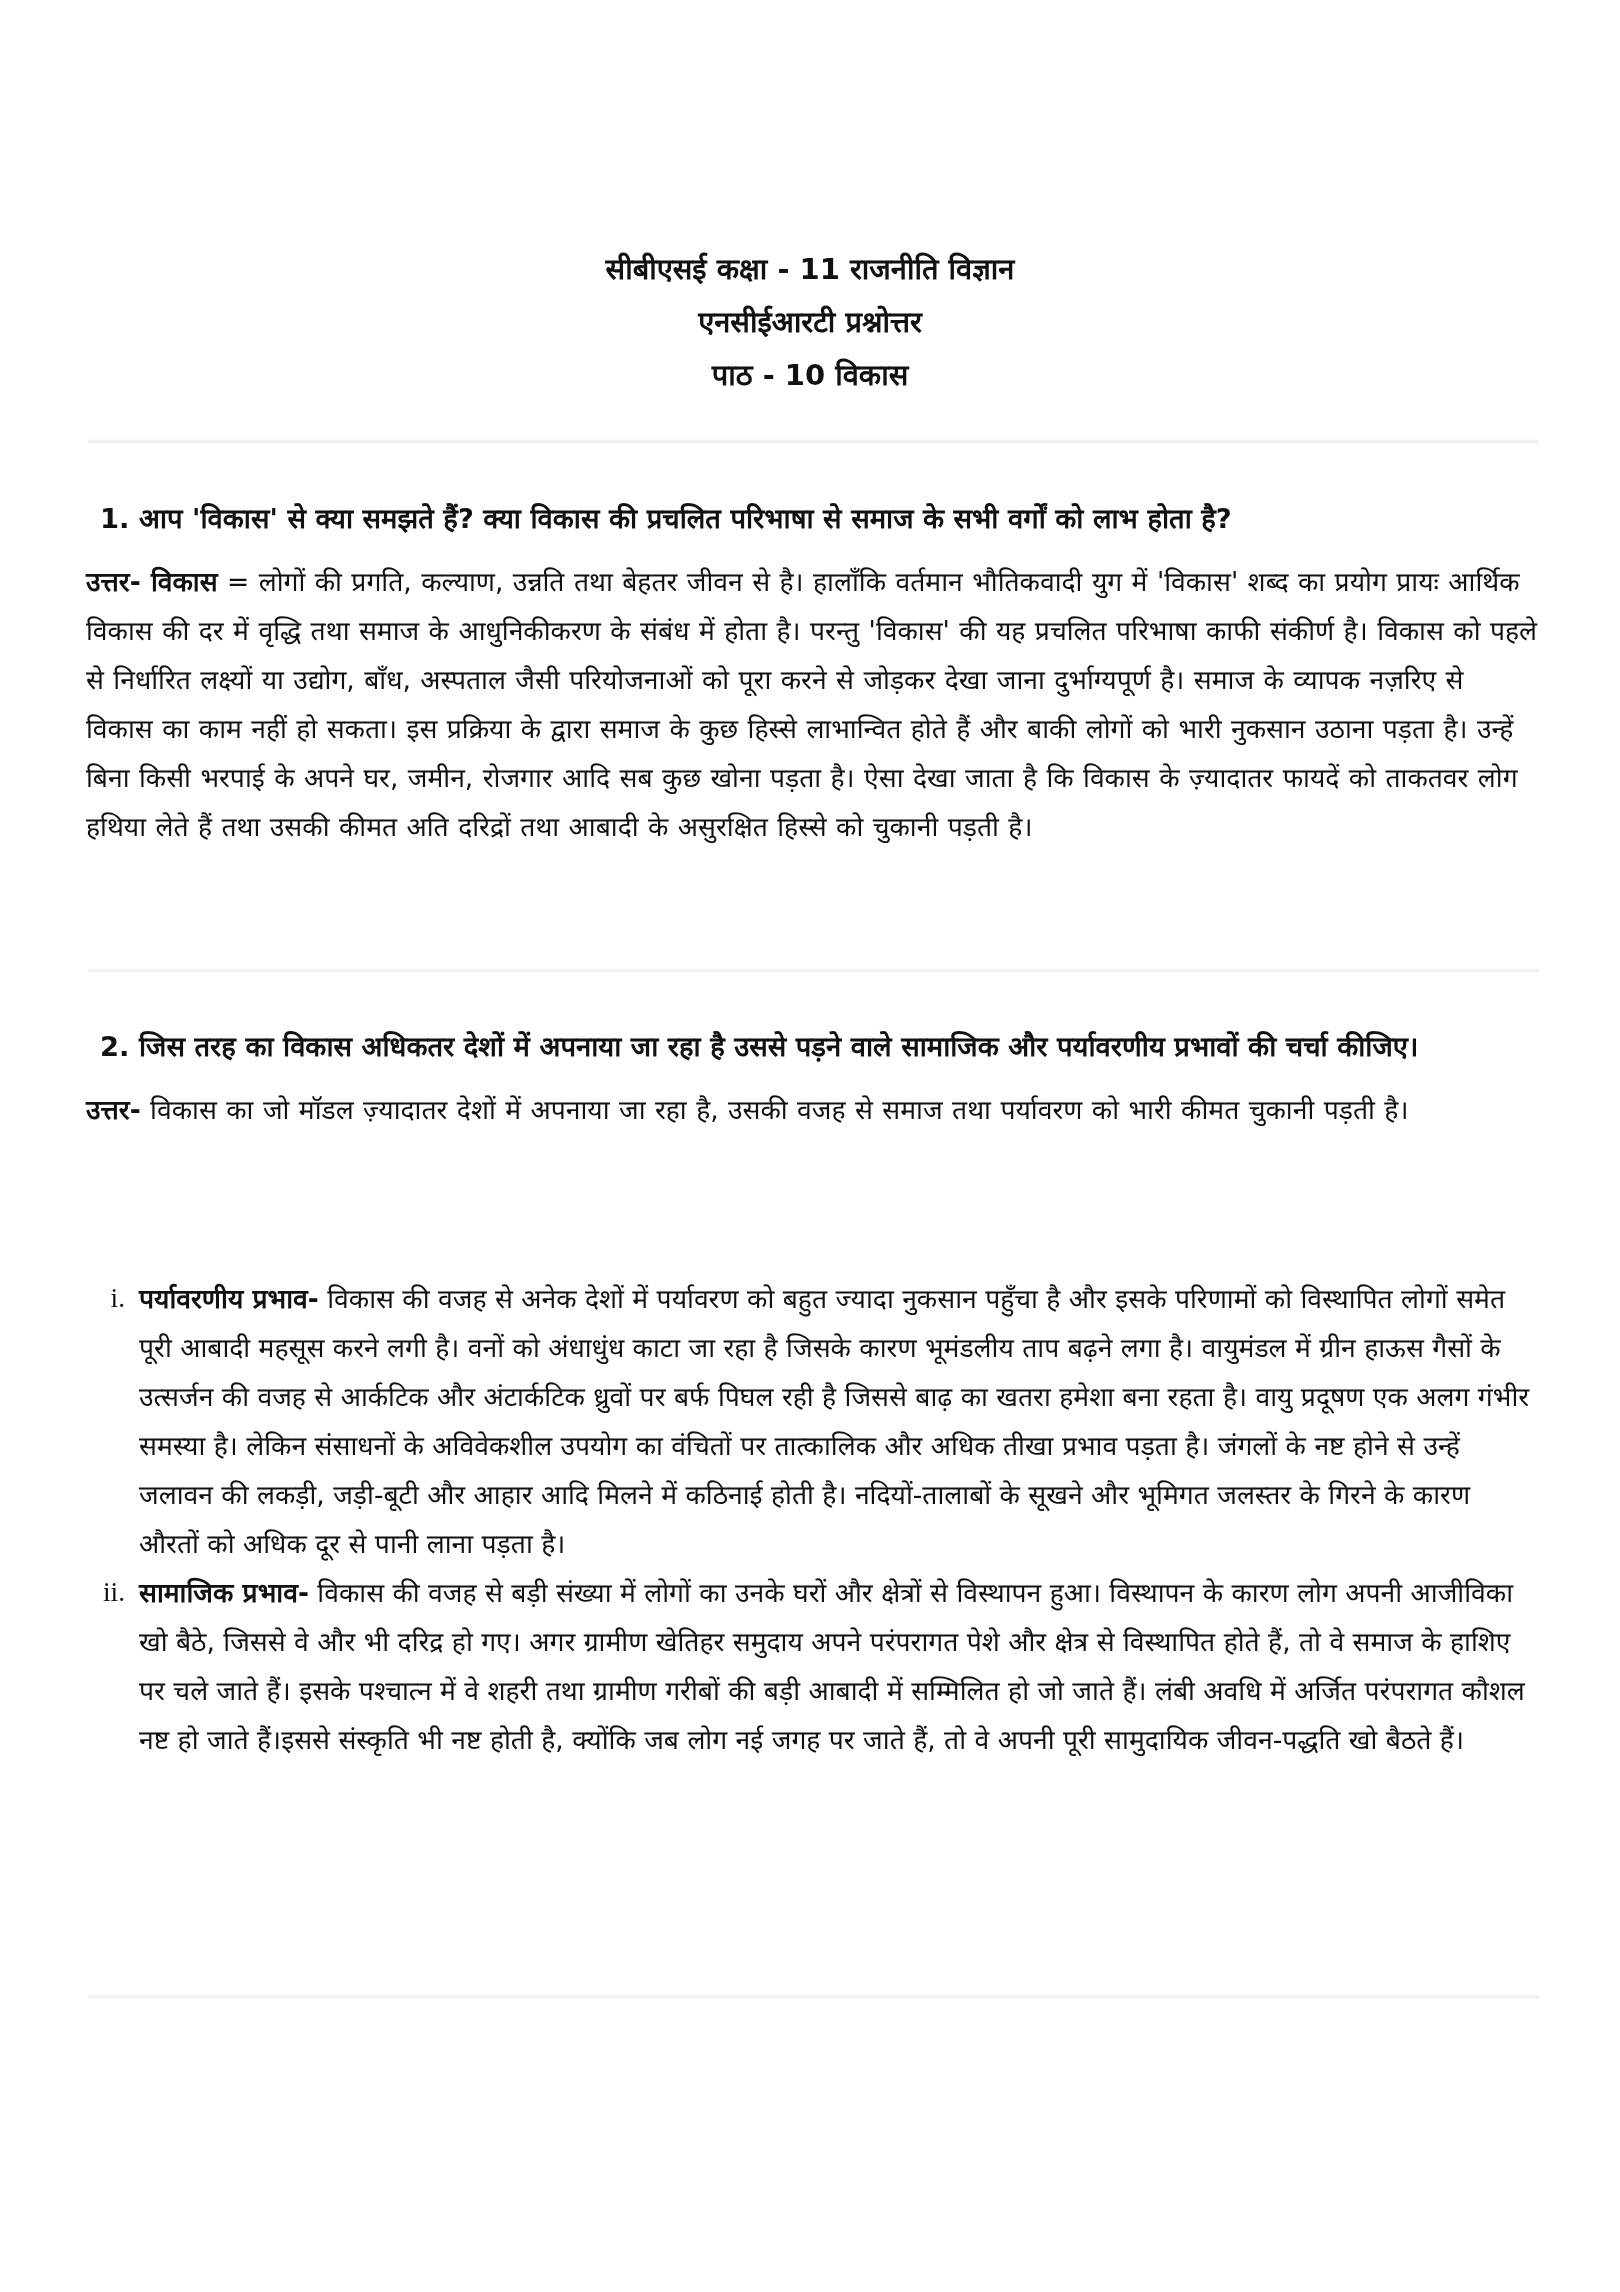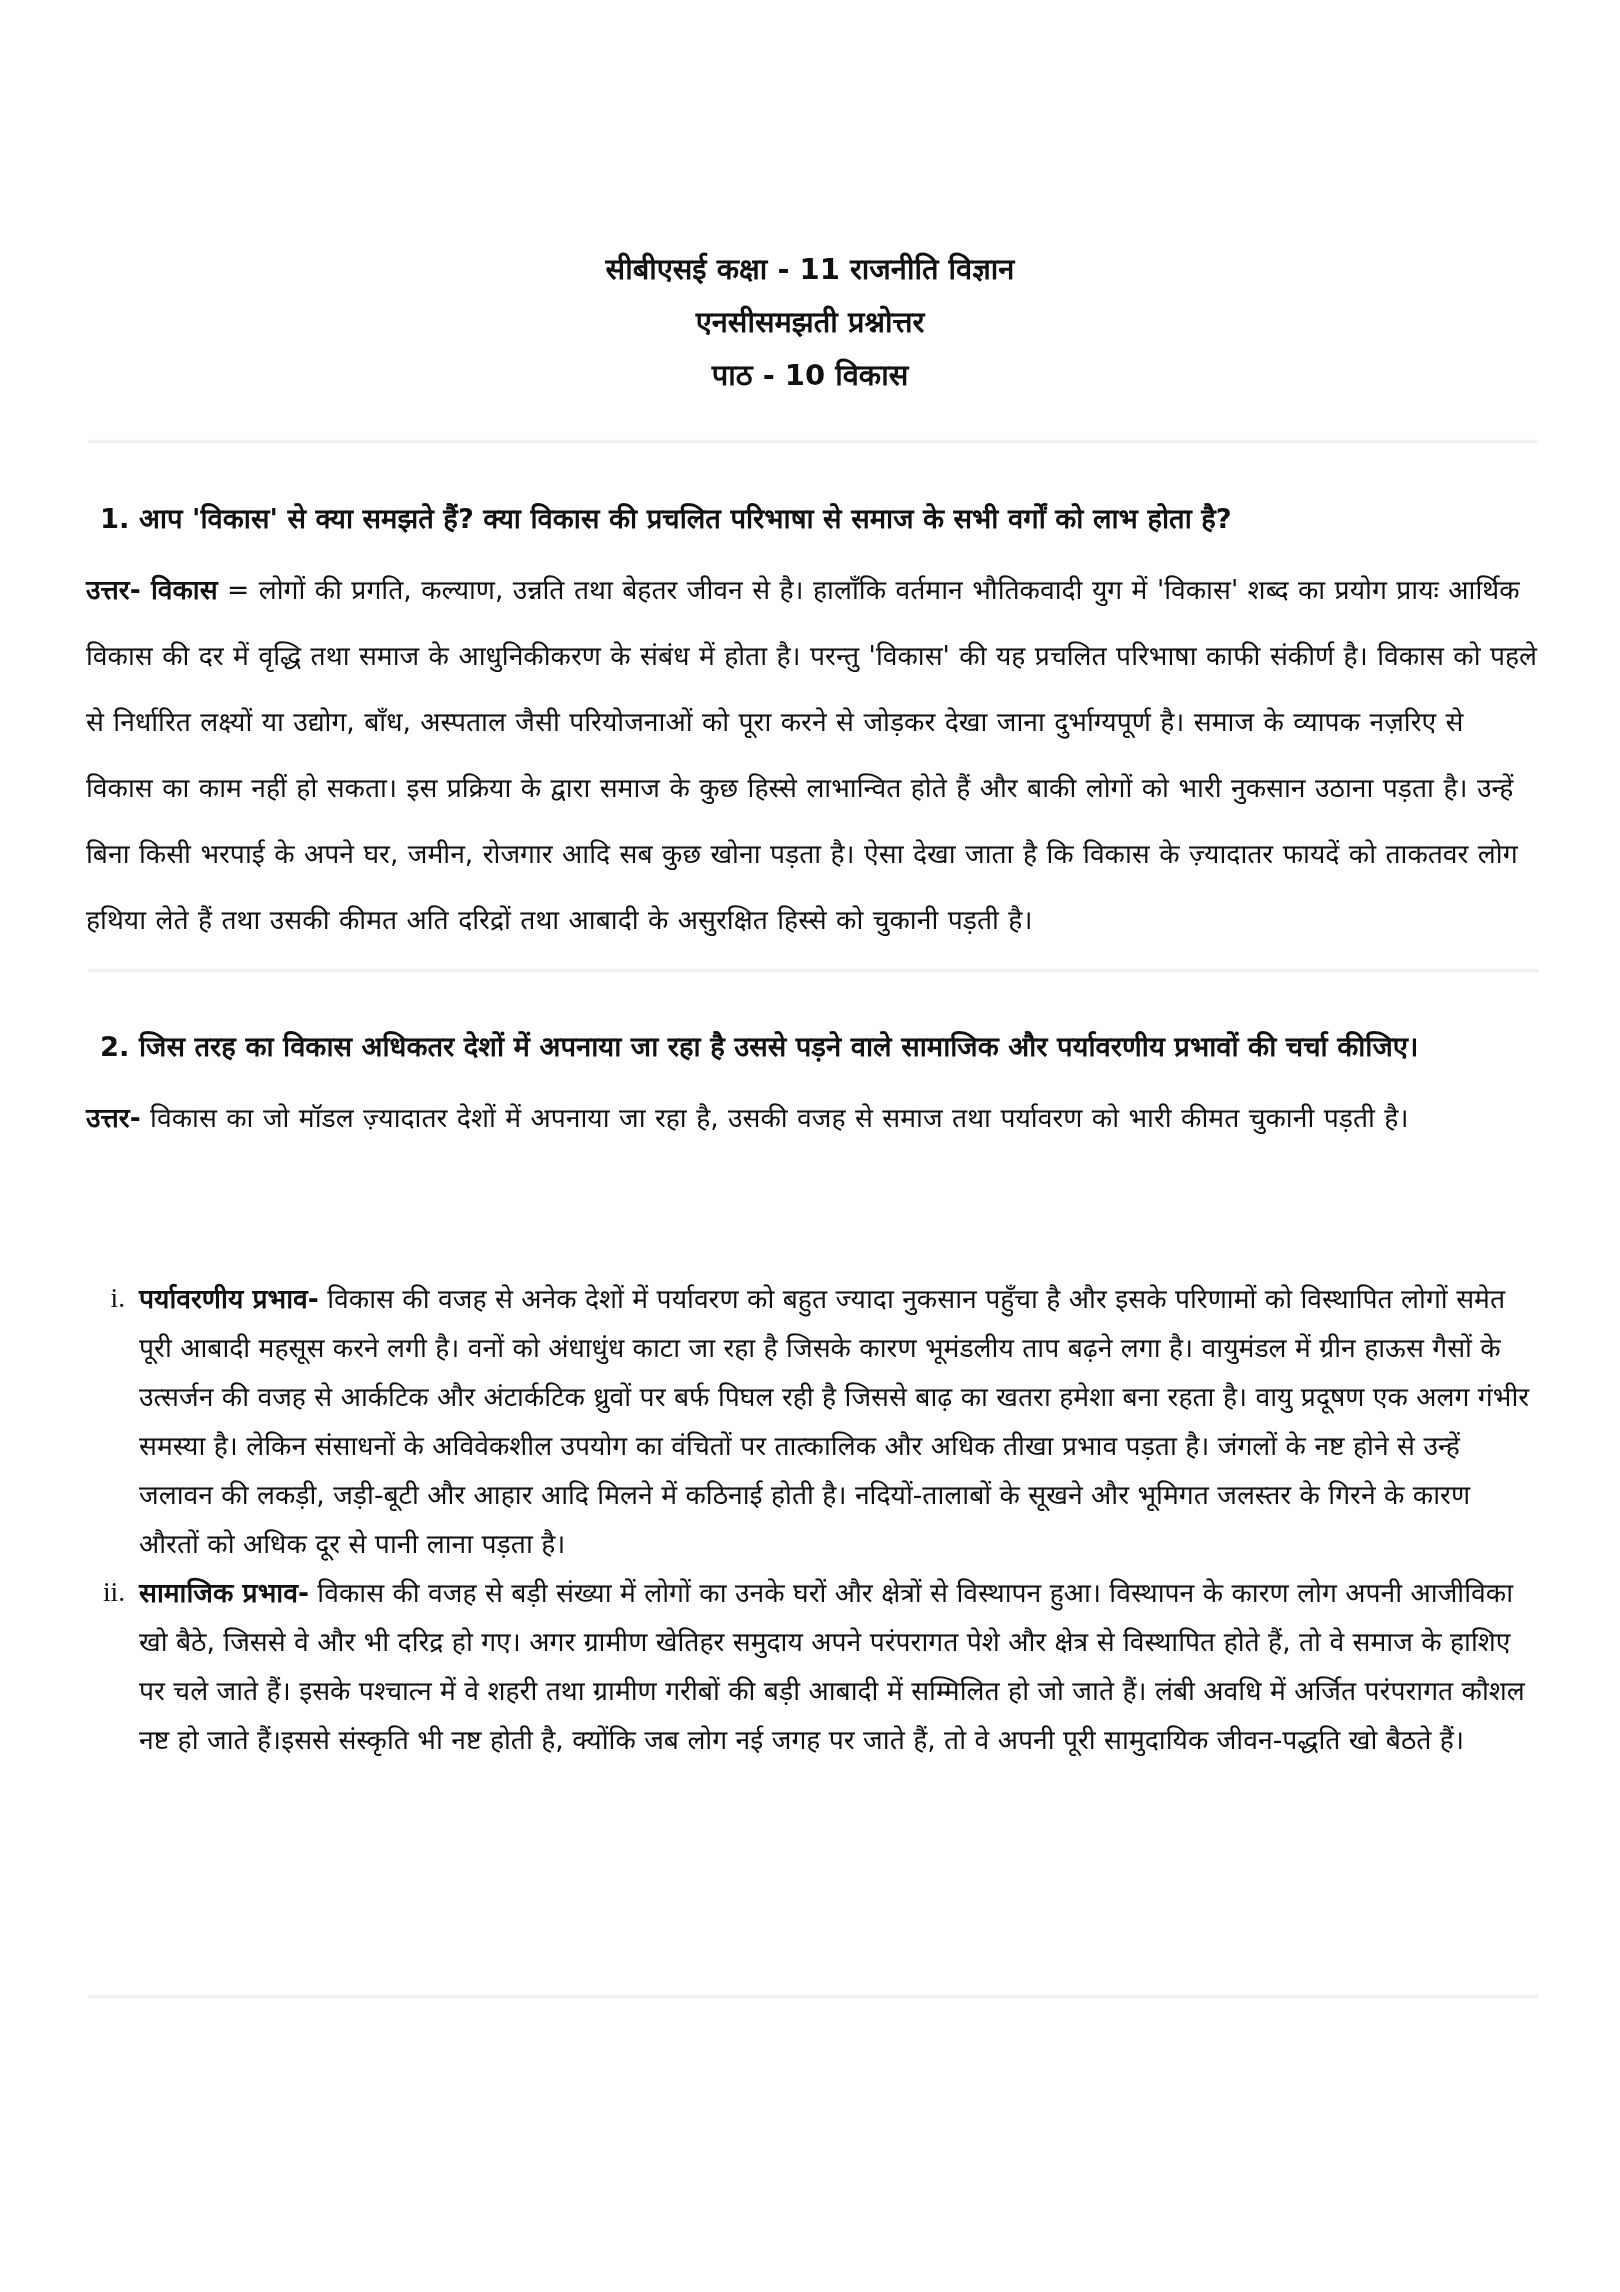--- a/index.html
+++ b/index.html
@@ -48,21 +48,21 @@
     width: 1451px;
   }
   .q {
     font-size: 27.4px;
     font-weight: bold;
     line-height: 49px;
     margin: 14px;
   }
   .a {
     font-size: 26.5px;
-    line-height: 66px;
+    line-height: 49px;
     margin: 0;
     word-spacing: 1px;
   }
   .a b { font-weight: bold; }
   .list {
     position: absolute;
     left: 86px;
     width: 1451px;
   }
   .li {
@@ -82,21 +82,21 @@
   }
   .li b { font-weight: bold; margin-top: 16px; }
 </style>
 </head>
 <body>
 
 <div class="page">
 
   <div class="title-block">
     <div class="title-line">सीबीएसई कक्षा - 11 राजनीति विज्ञान</div>
-    <div class="title-line">एनसीसमझती प्रश्नोत्तर</div>
+    <div class="title-line">एनसीईआरटी प्रश्नोत्तर</div>
     <div class="title-line">पाठ - 10 विकास</div>
   </div>
 
   <div class="divider" style="top:439px;"></div>
 
   <div class="section" style="top:480px;">
     <p class="q"><span>1.</span> <span>आप 'विकास' से क्या समझते हैं? क्या विकास की प्रचलित परिभाषा से समाज के सभी वर्गों को लाभ होता है?</span></p>
     <p class="a"><b>उत्तर- विकास</b><span> = लोगों की प्रगति, कल्याण, उन्नति तथा बेहतर जीवन से है। हालाँकि वर्तमान भौतिकवादी युग में 'विकास' शब्द का प्रयोग प्रायः आर्थिक विकास की दर में वृद्धि तथा समाज के आधुनिकीकरण के संबंध में होता है। परन्तु 'विकास' की यह प्रचलित परिभाषा काफी संकीर्ण है। विकास को पहले से निर्धारित लक्ष्यों या उद्योग, बाँध, अस्पताल जैसी परियोजनाओं को पूरा करने से जोड़कर देखा जाना दुर्भाग्यपूर्ण है। समाज के व्यापक नज़रिए से विकास का काम नहीं हो सकता। इस प्रक्रिया के द्वारा समाज के कुछ हिस्से लाभान्वित होते हैं और बाकी लोगों को भारी नुकसान उठाना पड़ता है। उन्हें बिना किसी भरपाई के अपने घर, जमीन, रोजगार आदि सब कुछ खोना पड़ता है। ऐसा देखा जाता है कि विकास के ज़्यादातर फायदें को ताकतवर लोग हथिया लेते हैं तथा उसकी कीमत अति दरिद्रों तथा आबादी के असुरक्षित हिस्से को चुकानी पड़ती है।</span></p>
   </div>
 

